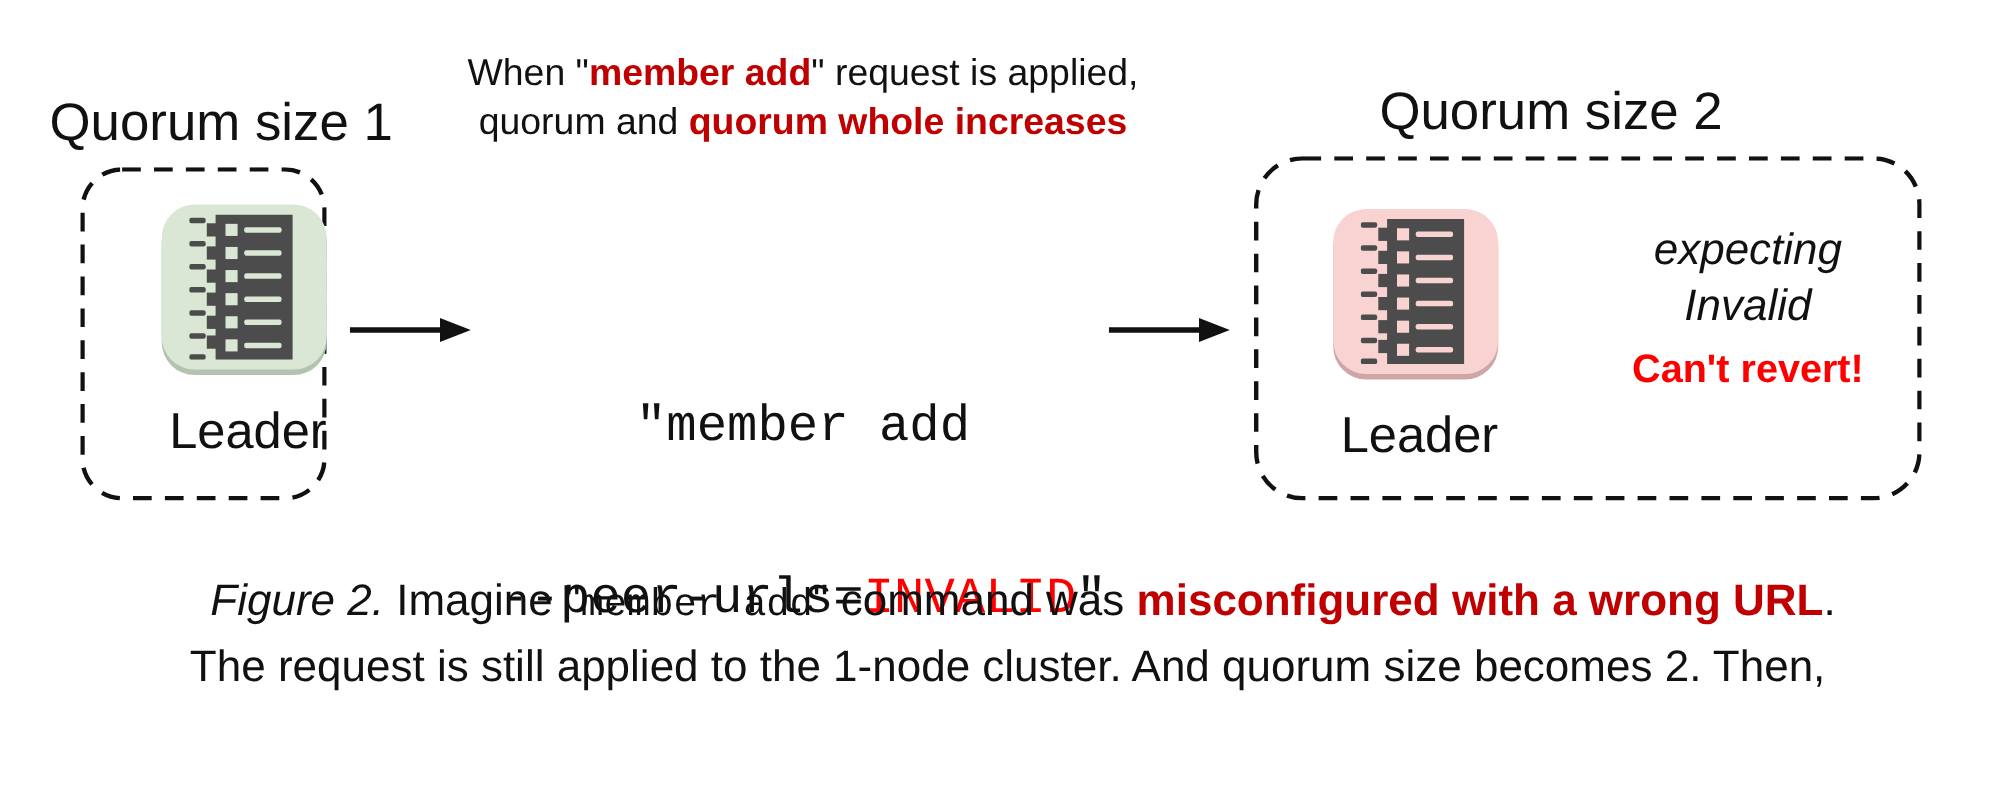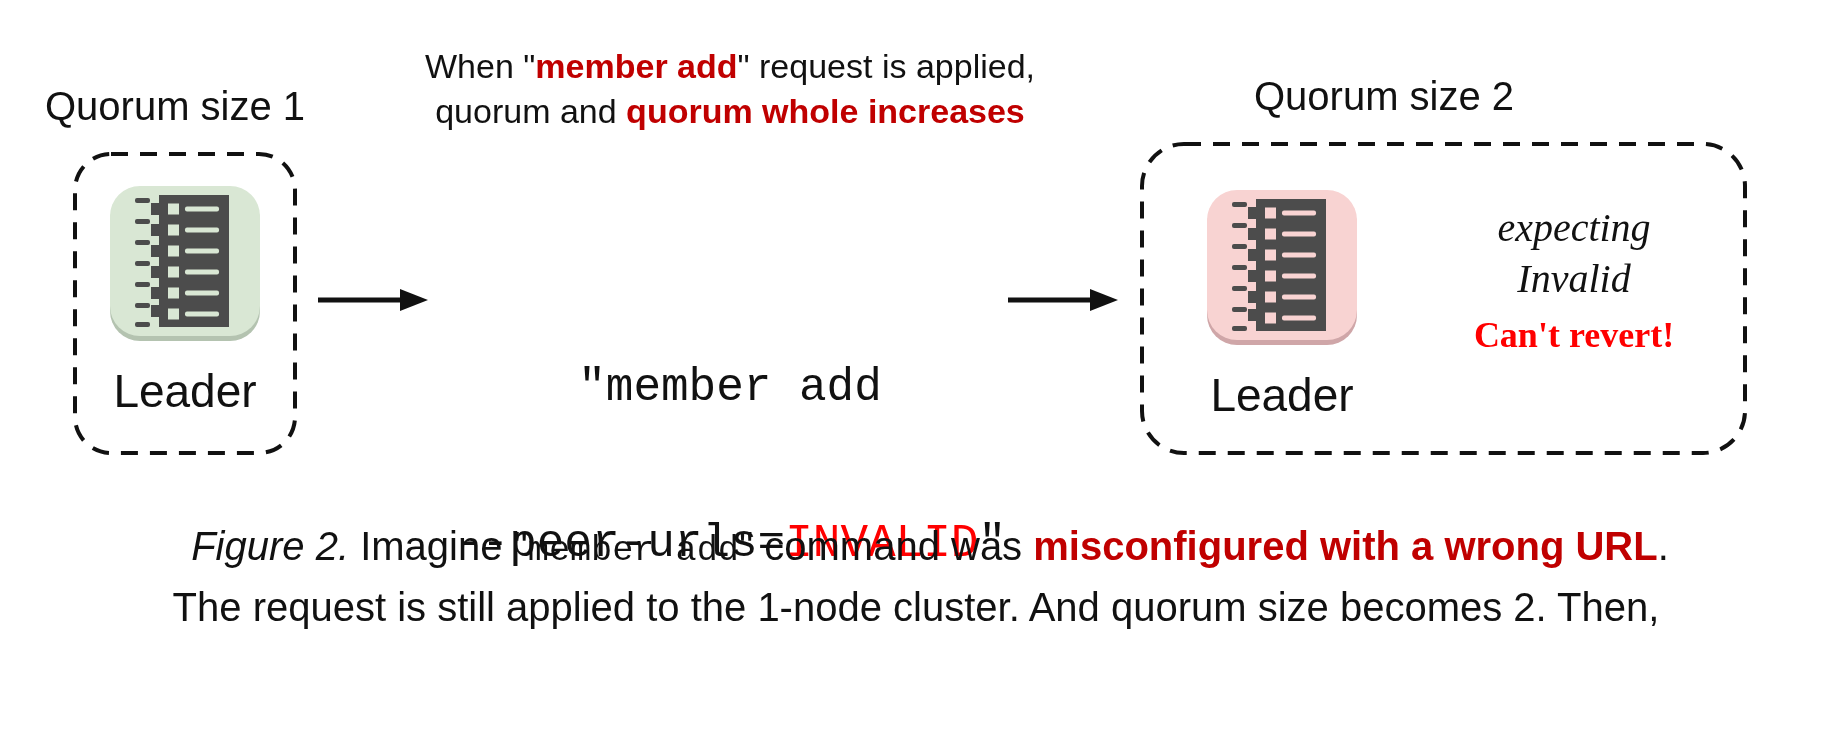--- a/index.html
+++ b/index.html
@@ -9,32 +9,32 @@
     width: 1832px;
     height: 738px;
     background: #ffffff;
     font-family: "Liberation Sans", sans-serif;
     color: #111111;
     overflow: hidden;
   }
   .abs { position: absolute; }
 
   .cluster-title {
-    font-size: 40px;
+    font-size: 48px;
     text-align: left;
     white-space: nowrap;
   }
 
   .dashed-box { position: absolute; left: 0; top: 0; }
 
   .box-content {
     position: relative;
     display: flex;
     flex-direction: column;
-    align-items: center;
+    align-items: flex-end;
   }
 
   .node-tile {
     width: 150px;
     height: 150px;
     border-radius: 30px;
     display: flex;
     align-items: center;
     justify-content: center;
   }
@@ -200,21 +200,21 @@
             <rect x="33" y="92.5" width="11" height="11"></rect>
               <rect x="50" y="95.5" width="34" height="5" rx="2"></rect>
             <rect x="33" y="113.5" width="11" height="11"></rect>
               <rect x="50" y="116.5" width="34" height="5" rx="2"></rect>
           </g>
         </svg>
       </div>
       <div class="node-label">Leader</div>
     </div>
 
-    <div class="abs" style="left:284px; top:60px; width:300px;font-family:Liberation Serif, serif;">
+    <div class="abs" style="left:299px; top:60px; width:300px;">
       <div class="msg-italic">
         <div>expecting</div>
         <div>Invalid</div>
       </div>
       <div class="warning">Can't revert!</div>
     </div>
   </div>
 
   <div class="caption">
     <div><span class="fig-label">Figure 2.</span><span> Imagine "</span><span class="mono">member add</span><span>" command was </span><span class="red-bold">misconfigured with a wrong URL</span><span>.</span></div>

